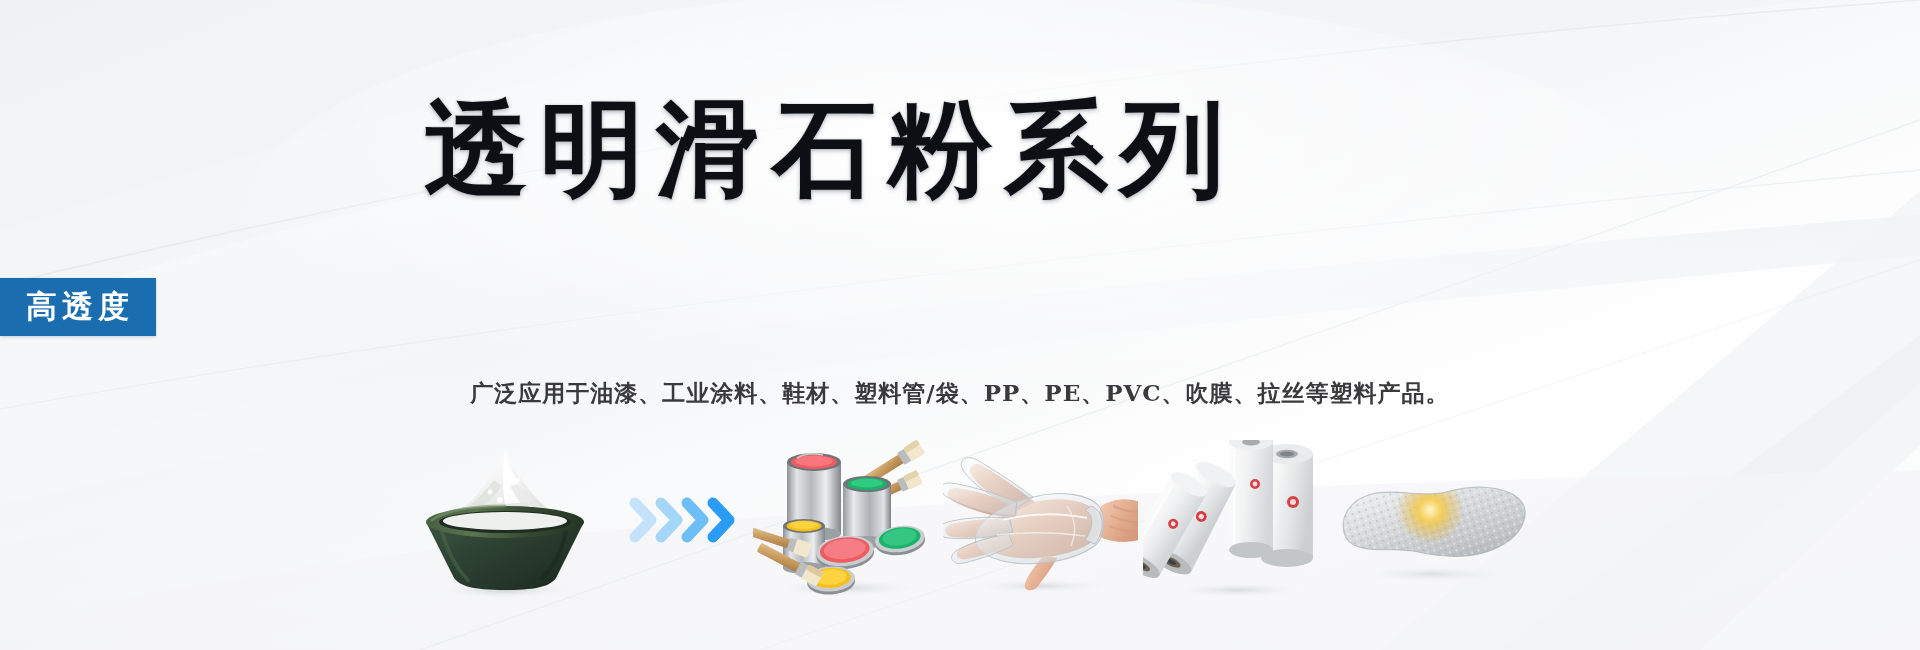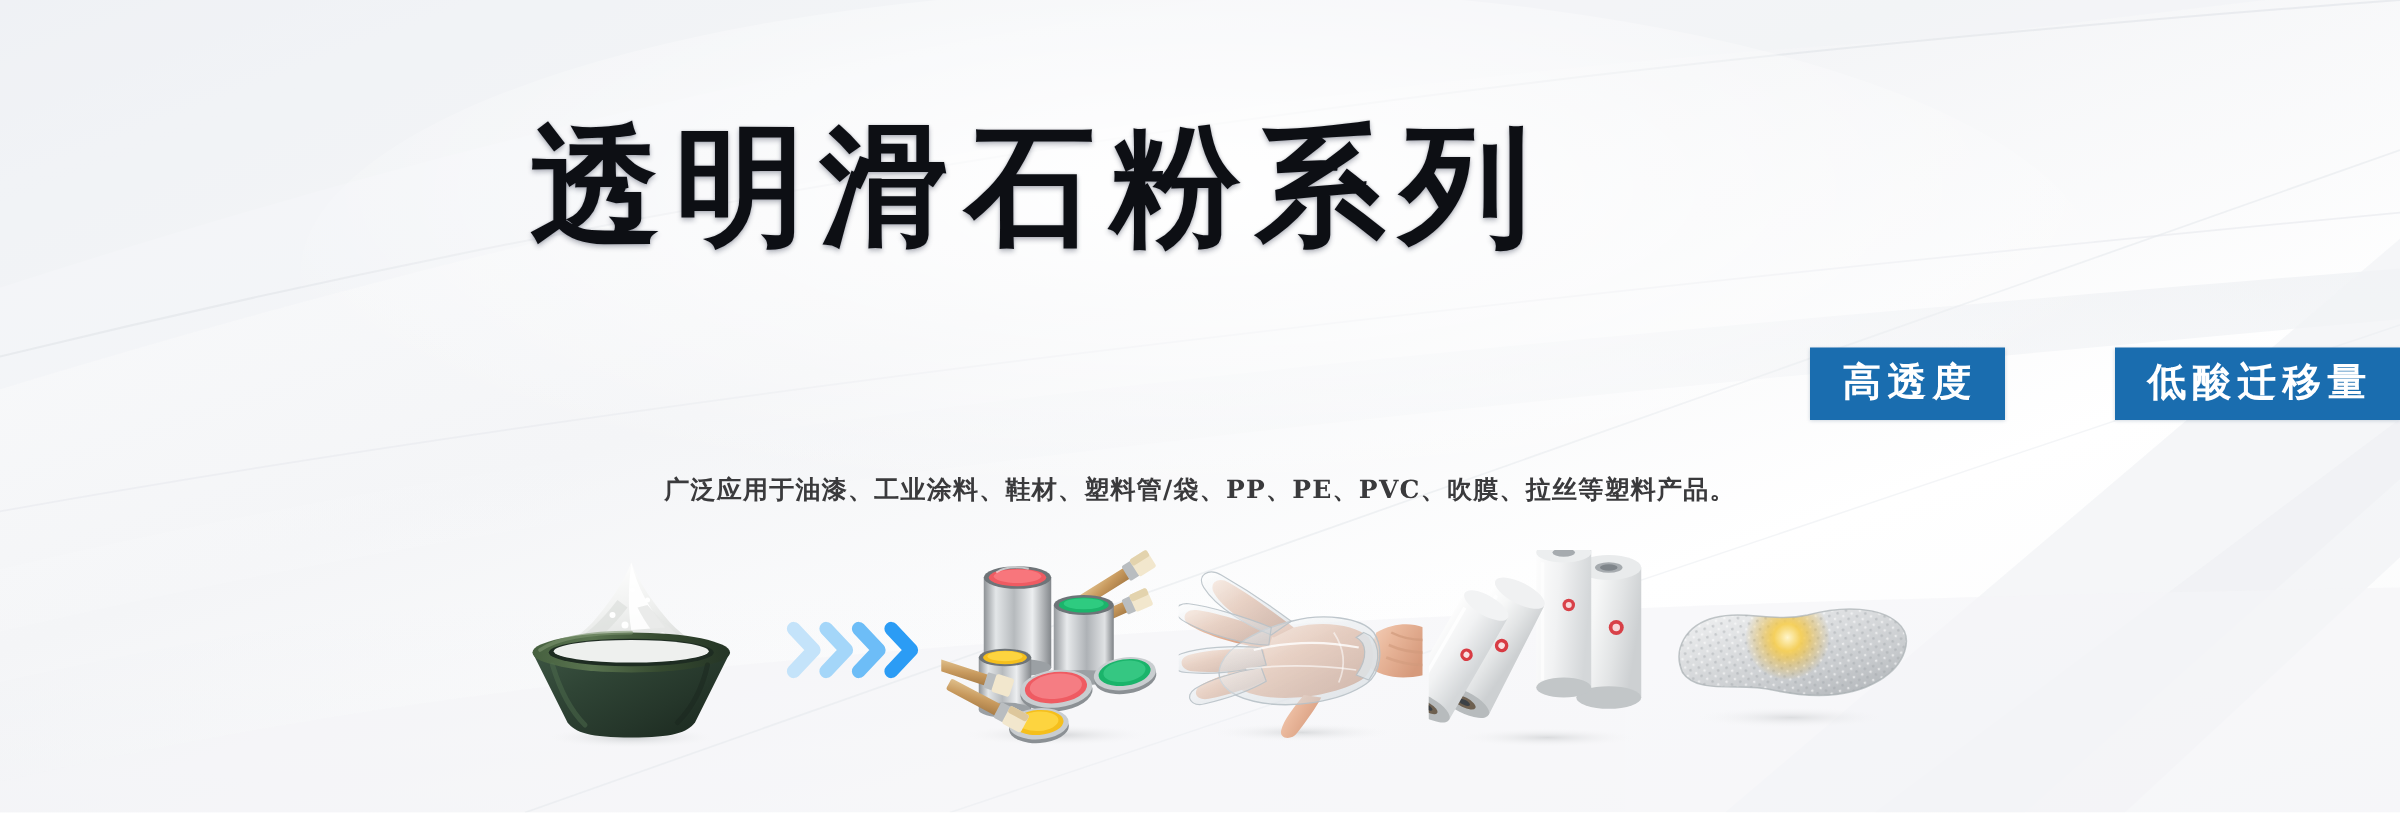--- a/index.html
+++ b/index.html
@@ -33,42 +33,42 @@
     line-height:1.18;
     letter-spacing:12px;
     color:#0d0f14;
     text-shadow:0 2px 4px rgba(40,48,70,.30), 0 0 2px rgba(30,38,60,.22);
     white-space:nowrap;
   }
 
   
   .badges {
     position:absolute; left:0; top:278px; width:1920px;
-    display:flex; justify-content:flex-end; align-items:center;
+    display:flex; justify-content:flex-start; align-items:center;
     gap:88px;
   }
   .badge {
     background:#1a6daf;
     color:#ffffff;
     font-family:"DejaVu Serif","Liberation Serif",serif;
     font-weight:700;
     font-size:31px;
     letter-spacing:5px;
     line-height:1;
     padding:13px 22px 14px 26px;
     white-space:nowrap;
     box-shadow:0 1px 3px rgba(20,60,100,.22);
   }
 
   
   .subtitle {
     position:absolute; left:0; top:378px; width:1920px;
     text-align:center;
     font-family:"DejaVu Serif","Liberation Serif",serif;
-    font-size:20px;
+    font-size:23px;
     font-weight:600;
     letter-spacing:1px;
     color:#3a3a3c;
     white-space:nowrap;
   }
 
   
   .product-strip {
     position:absolute; left:0; top:440px; width:1920px; height:160px;
     display:flex; justify-content:center; align-items:flex-end; gap:0;
@@ -138,21 +138,20 @@
       <ellipse cx="960" cy="220" rx="720" ry="230" fill="url(#gGlowCenter)"></ellipse>
     </svg>
   </div>
 
   <div class="title-wrap">
     <h1 class="main-title">透明滑石粉系列</h1>
   </div>
 
   <div class="badges">
     <span class="badge">高透度</span>
-    <span class="badge">低酸迁移量</span>
   </div>
 
   <p class="subtitle">广泛应用于油漆、工业涂料、鞋材、塑料管/袋、PP、PE、PVC、吹膜、拉丝等塑料产品。</p>
 
   <div class="product-strip">
 
     <div class="prod p-bowl">
       <svg width="230" height="160" viewBox="0 0 230 160" aria-hidden="true">
         <defs>
           <linearGradient id="powG" x1="0.3" y1="0" x2="0.75" y2="1">

